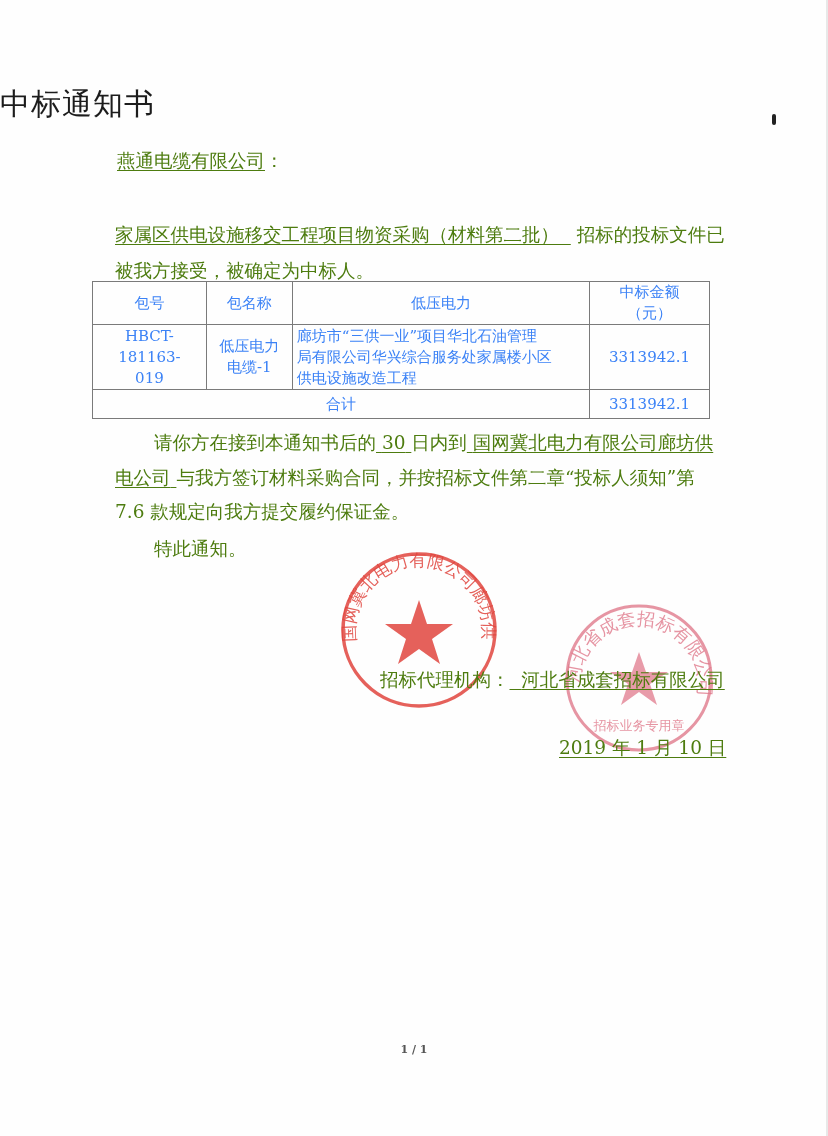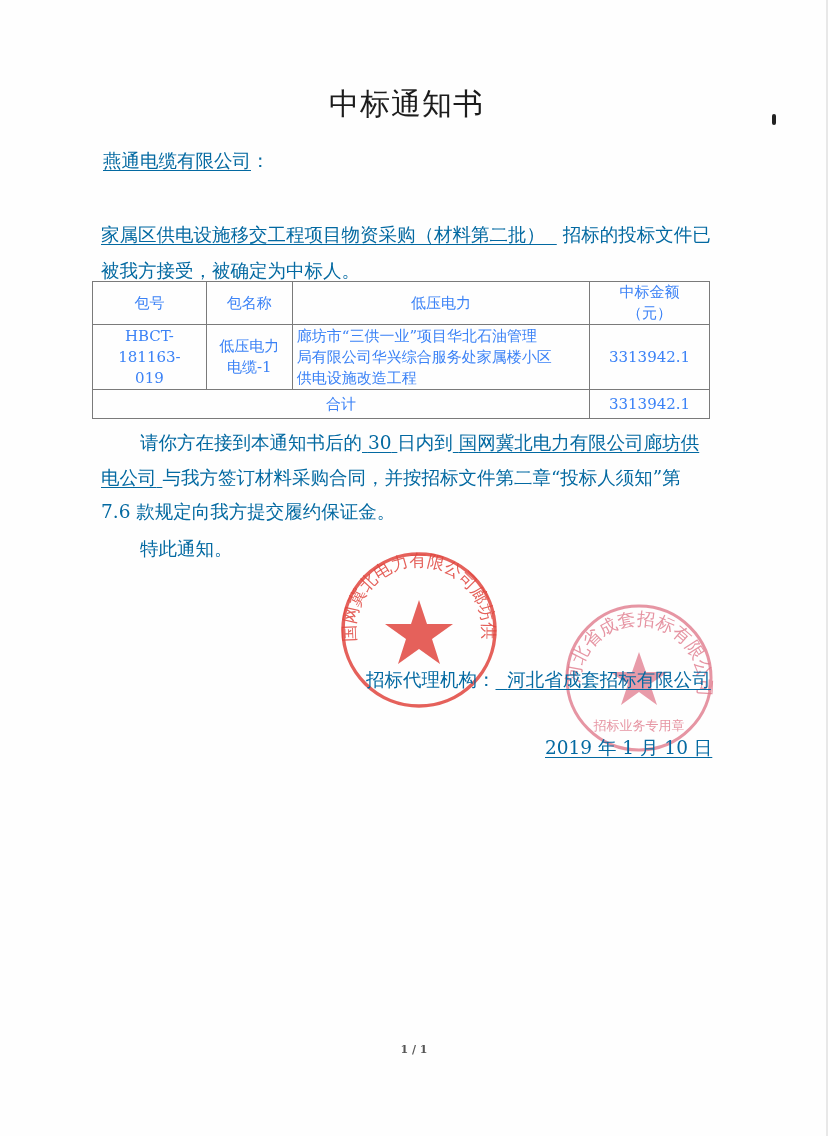--- a/index.html
+++ b/index.html
@@ -31,31 +31,31 @@
       position: absolute;
       left: 772px; top: 114px;
       width: 4px; height: 11px;
       background: #222;
       border-radius: 2px;
     }
     .title {
       position: absolute;
       left: 0; right: 15px;
       top: 84px;
-      text-align: center;
       font-family: "DejaVu Sans", "Liberation Sans", sans-serif;
       font-size: 30px;
       letter-spacing: 1px;
       color: #1c1c1c;
     }
     .line {
       position: absolute;
       font-size: 18.5px;
       white-space: nowrap;
-      color: #0369a1;
+      color: #4d7c0f;
+      margin-left: 14px;
     }
     .u {
       text-decoration: underline;
       text-decoration-thickness: 1px;
       text-underline-offset: 3px;
     }
     .addressee {
       left: 103px; top: 148px;
       font-family: "DejaVu Sans", "Liberation Sans", sans-serif;
     }

